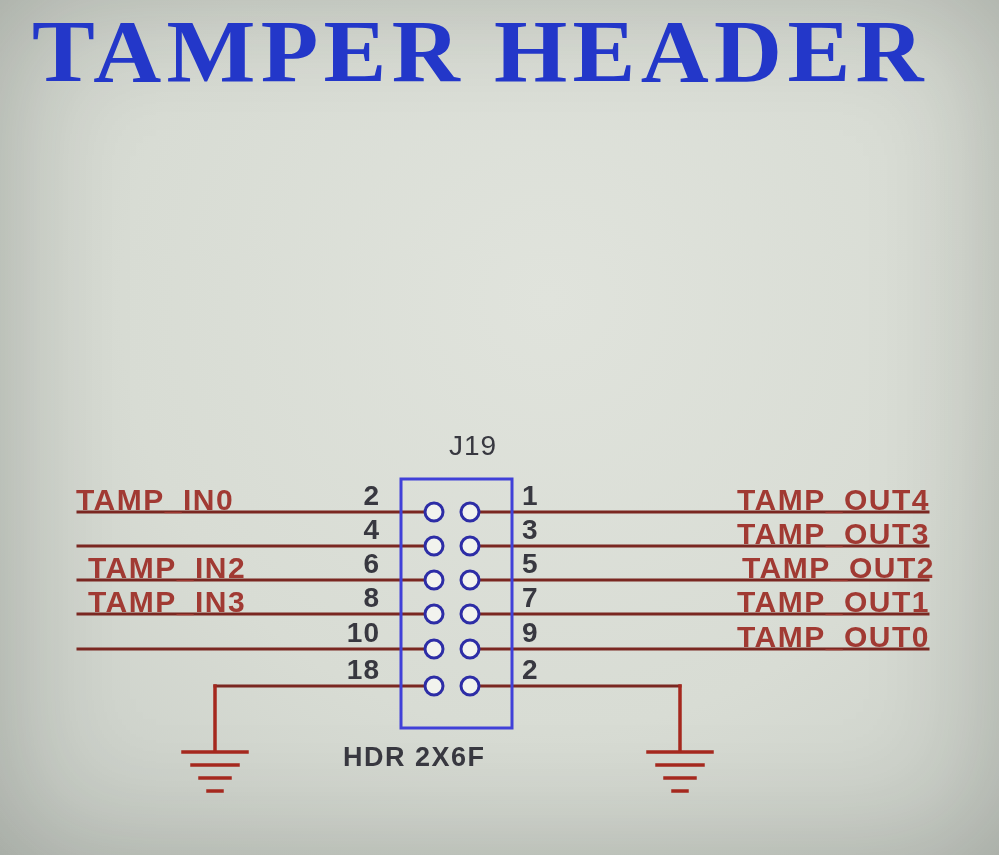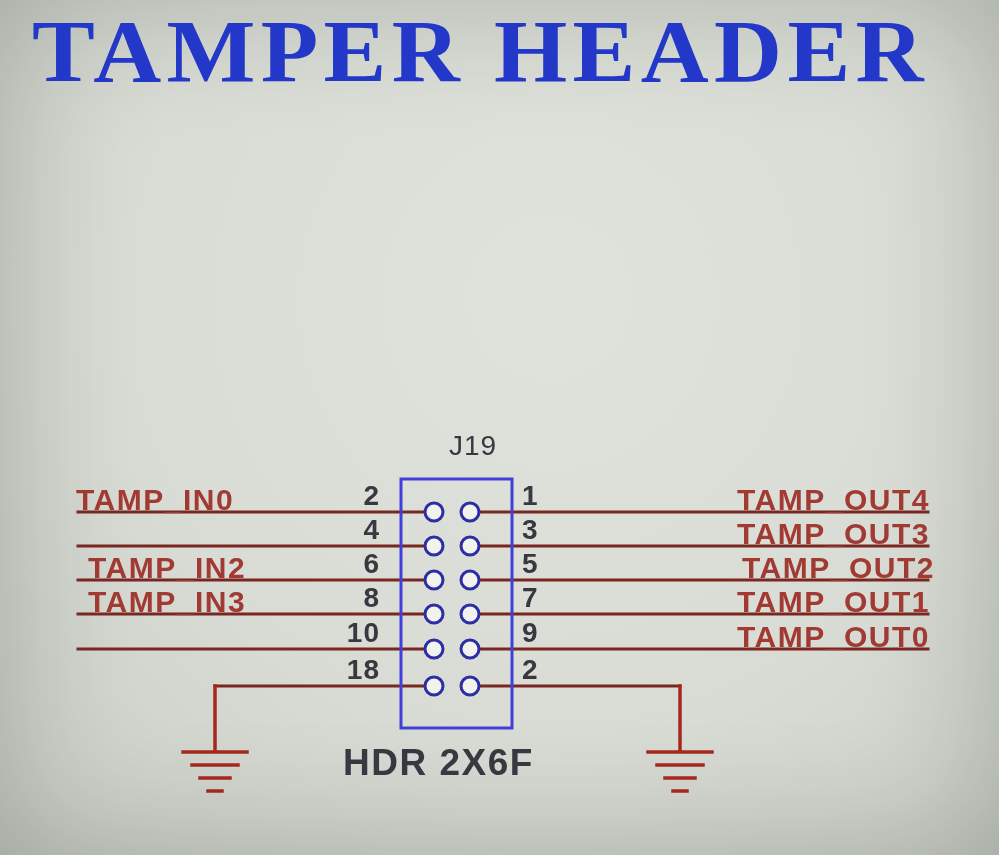--- a/index.html
+++ b/index.html
@@ -34,21 +34,21 @@
     font-size:28px;font-weight:600;letter-spacing:1px;
     color:var(--pin-text);
   }
   .pin.left{width:52px;text-align:right;left:328px;}
   .pin.right{left:522px;}
   .refdes{
     left:449px;top:430px;font-size:28px;font-weight:400;
     color:var(--pin-text);letter-spacing:1px;
   }
   .part{
-    left:343px;top:742px;font-size:37px;font-weight:600;
+    left:343px;top:742px;font-size:27px;font-weight:600;
     color:var(--pin-text);letter-spacing:1.5px;
   }
 </style>
 </head>
 <body>
 
 <div class="canvas">
 
   <h1 class="title">TAMPER HEADER</h1>
 

